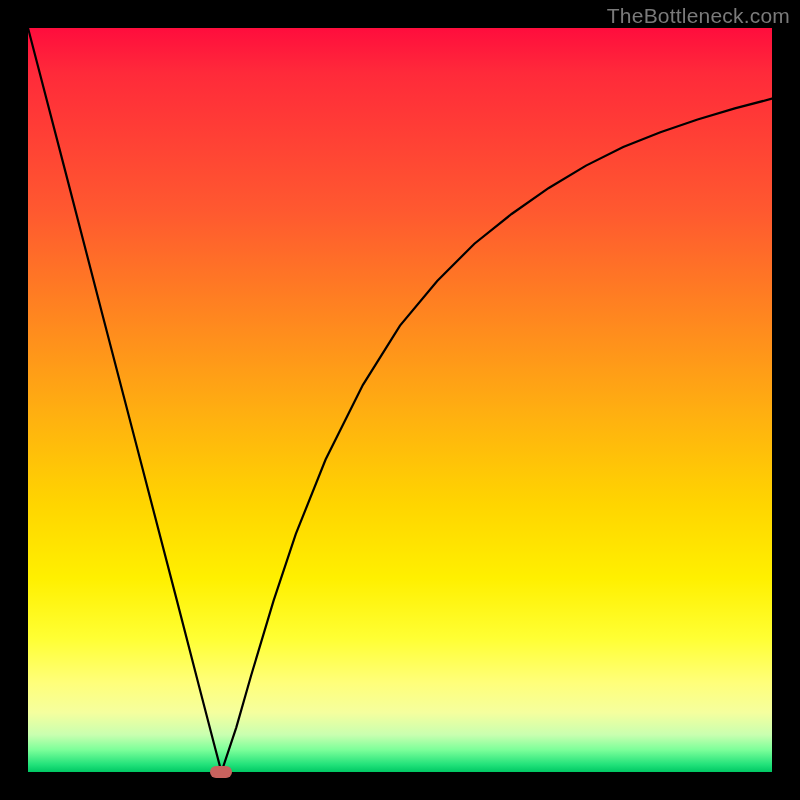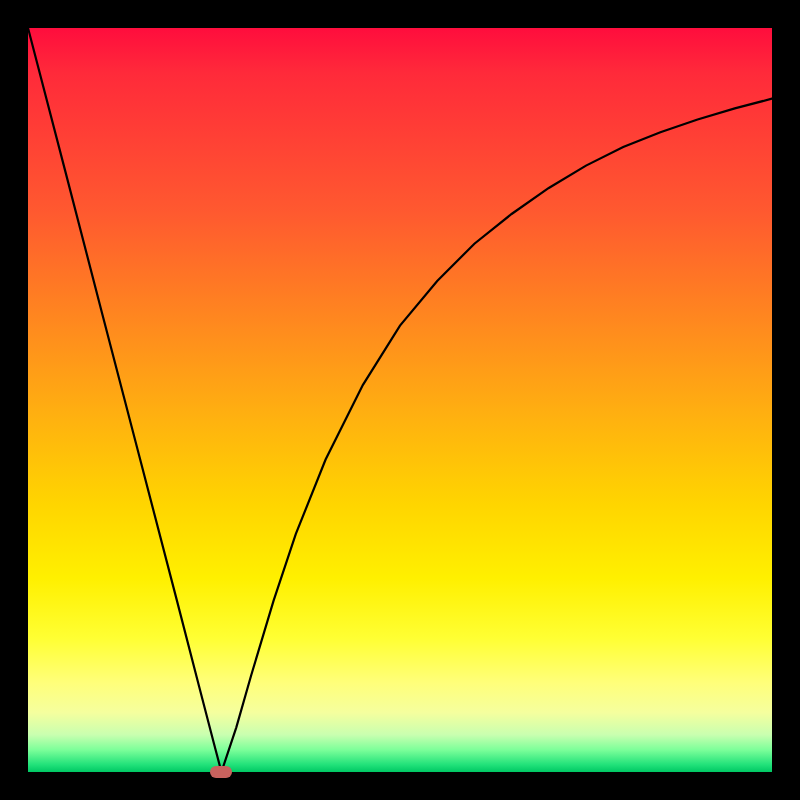--- a/index.html
+++ b/index.html
@@ -76,13 +76,14 @@
   <div class="plot">
 
     <svg class="curve" viewBox="0 0 744 744" preserveAspectRatio="none">
       <path id="curve-left" fill="none" stroke="#000" stroke-width="2.2" stroke-linecap="round" d="M0.00 0.00 L37.20 142.85 L74.40 286.44 L111.60 429.29 L148.80 572.14 L171.12 658.44 L186.00 715.73 L193.44 744.00"></path>
       <path id="curve-right" fill="none" stroke="#000" stroke-width="2.2" stroke-linecap="round" d="M193.44 744.00 L208.32 699.36 L223.20 647.28 L245.52 572.88 L267.84 505.92 L297.60 431.52 L334.80 357.12 L372.00 297.60 L409.20 252.96 L446.40 215.76 L483.60 186.00 L520.80 159.96 L558.00 137.64 L595.20 119.04 L632.40 104.16 L669.60 91.51 L706.80 80.35 L744.00 70.68"></path>
     </svg>
 
     <div class="marker" id="min-marker" style="left: 193.44px; top: 744px; background: rgb(200, 98, 94);"></div>
   </div>
 
+  <div class="watermark">TheBottleneck.com</div>
 </div>
 
 </body></html>

